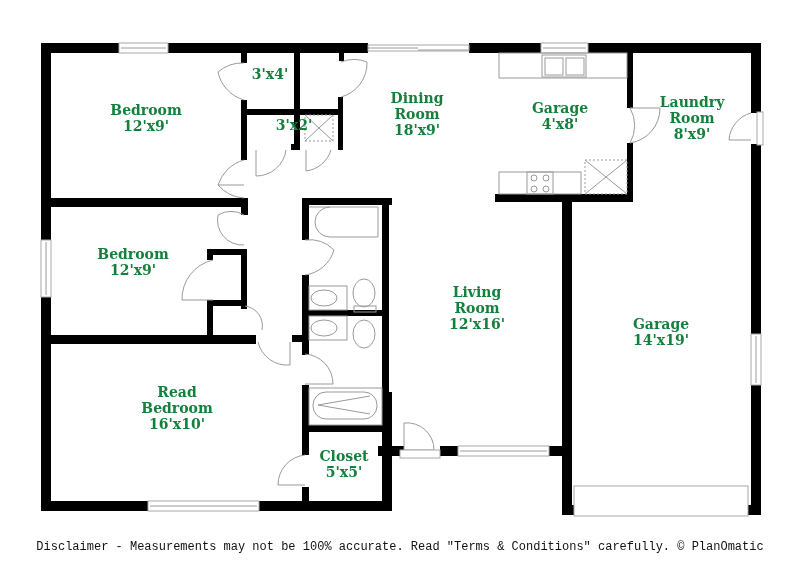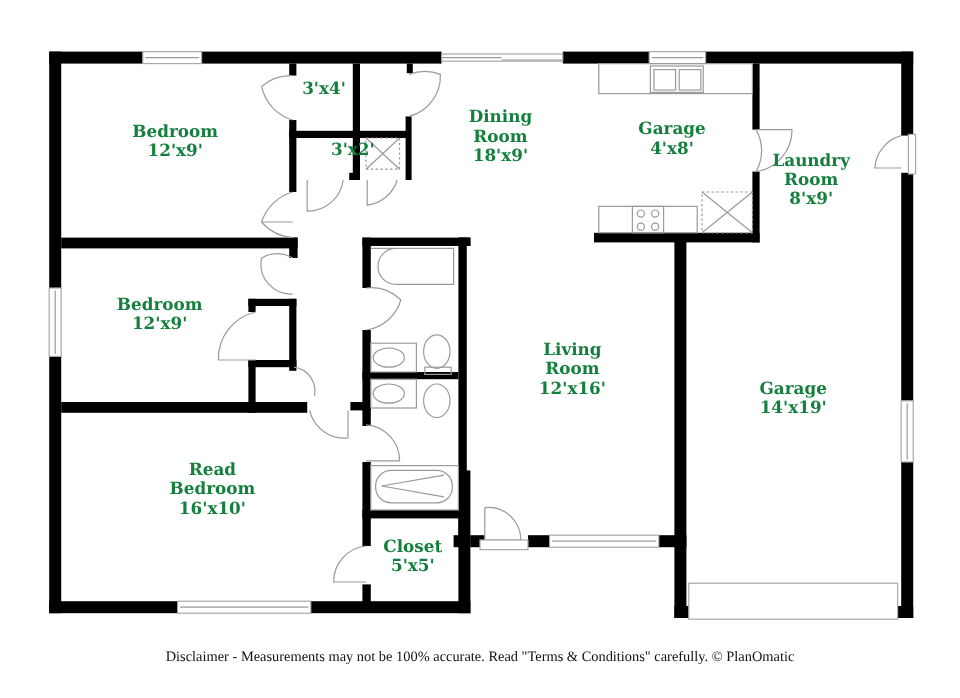--- a/index.html
+++ b/index.html
@@ -17,21 +17,21 @@
     color: #15803d;
     text-align: center;
     white-space: nowrap;
     transform: translateX(-50%);
   }
   .room-label span { display: block; }
   .disclaimer {
     position: absolute;
     left: 0; width: 800px; top: 540px;
     text-align: center;
-    font-family: Liberation Serif, serif;
+    font-family: Liberation Mono, monospace;
     font-size: 12px;
     color: #111111;
   }
 </style>
 </head>
 <body>
 
 <svg id="plan" viewBox="0 0 800 582" xmlns="http://www.w3.org/2000/svg">
 
   <g>
@@ -203,21 +203,21 @@
 </div>
 <div class="room-label" style="left:417px; top:90px;">
   <span>Dining</span>
   <span>Room</span>
   <span>18'x9'</span>
 </div>
 <div class="room-label" style="left:560px; top:100px;">
   <span>Garage</span>
   <span>4'x8'</span>
 </div>
-<div class="room-label" style="left:676px; top:94px;margin-top:32px;">
+<div class="room-label" style="left:692px; top:94px;">
   <span>Laundry</span>
   <span>Room</span>
   <span>8'x9'</span>
 </div>
 <div class="room-label" style="left:133px; top:246px;">
   <span>Bedroom</span>
   <span>12'x9'</span>
 </div>
 <div class="room-label" style="left:477px; top:284px;text-align:center;">
   <span>Living</span>

